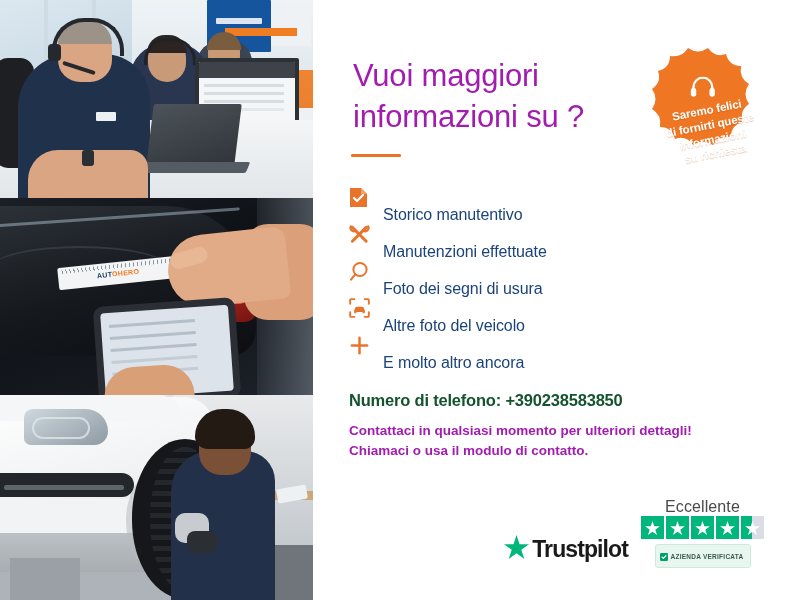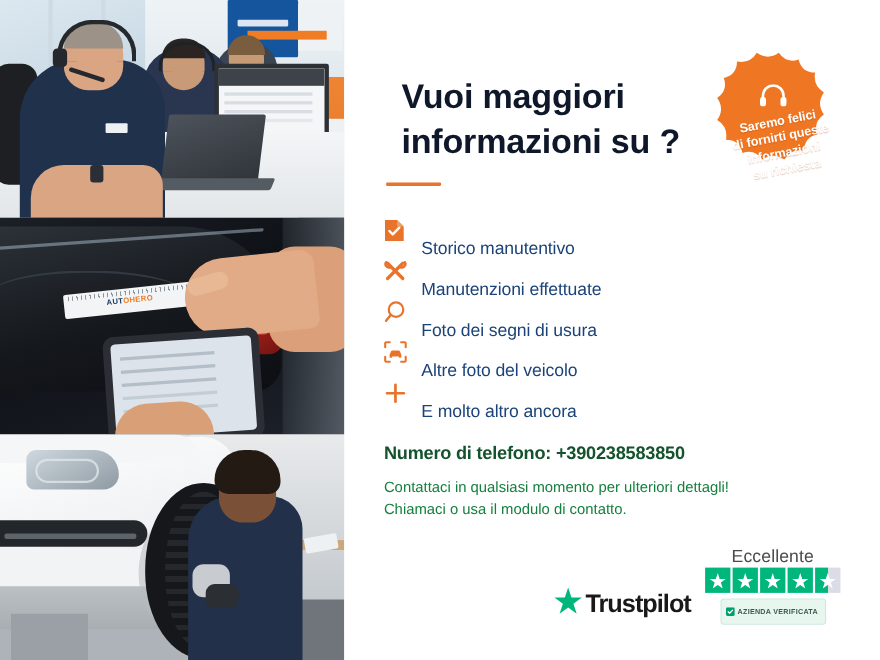--- a/index.html
+++ b/index.html
@@ -115,32 +115,32 @@
   .p3-wlogo{position:absolute;right:6px;top:92px;width:30px;height:14px;background:#eef1f3;border-radius:2px;transform:rotate(-10deg);}
   .p3-glove{position:absolute;right:104px;top:118px;width:34px;height:30px;background:#c8ccd0;border-radius:10px;}
   .p3-glove2{position:absolute;right:96px;top:136px;width:30px;height:22px;background:#2b2f33;border-radius:8px;}
   .p3-lift{position:absolute;left:0;bottom:0;width:230px;height:28px;background:#adb3b8;}
   .p3-lift2{position:absolute;left:10px;bottom:0;width:70px;height:42px;background:#9aa0a5;}
 
   
   .content{position:relative;flex:1;height:600px;background:#ffffff;padding:52px 40px 0 36px;box-sizing:border-box;}
 
   .headline{
-    font-size:31px;line-height:1.32;font-weight:700;color:#0f172a;
-    letter-spacing:-.2px;margin:16px;max-width:260px;
+    font-size:31px;line-height:1.32;font-weight:400;color:#a21caf;
+    letter-spacing:-.2px;margin:4px;max-width:260px;
   }
   .rule{width:50px;height:3px;background:#e8742c;margin:16px 0 0 2px;border-radius:1px;}
 
   .features{list-style:none;margin:22px 0 0 0;padding:0;}
   .feature{display:flex;align-items:center;height:37px;}
   .f-icon{width:34px;flex:0 0 34px;display:flex;align-items:center;justify-content:flex-start;color:#e8742c;}
   .f-label{font-size:16px;color:#1b4379;letter-spacing:-.1px;margin-top:35px;}
 
   .phone{margin:27px 0 0 0;font-size:16.5px;font-weight:700;color:#14532d;letter-spacing:-.2px;}
-  .sub{margin:11px 0 0 0;font-size:13.5px;line-height:1.52;color:#15803d;font-weight:400;}
+  .sub{margin:11px 0 0 0;font-size:13.5px;line-height:1.52;color:#a21caf;font-weight:700;}
 
   
   .badge{position:absolute;right:22px;top:46px;width:140px;height:140px;}
   .badge-shape{position:absolute;inset:0;}
   .badge-inner{position:absolute;inset:0;display:flex;flex-direction:column;align-items:center;justify-content:center;
     transform:rotate(-11deg);padding-top:6px;box-sizing:border-box;}
   .badge-head{color:#fff;margin-bottom:1px;transform:rotate(11deg);}
   .badge-txt{color:#fff;font-weight:700;font-size:11.5px;line-height:1.28;text-align:center;letter-spacing:-.1px;
     text-shadow:0 1px 1px rgba(160,60,0,.28);}
 

